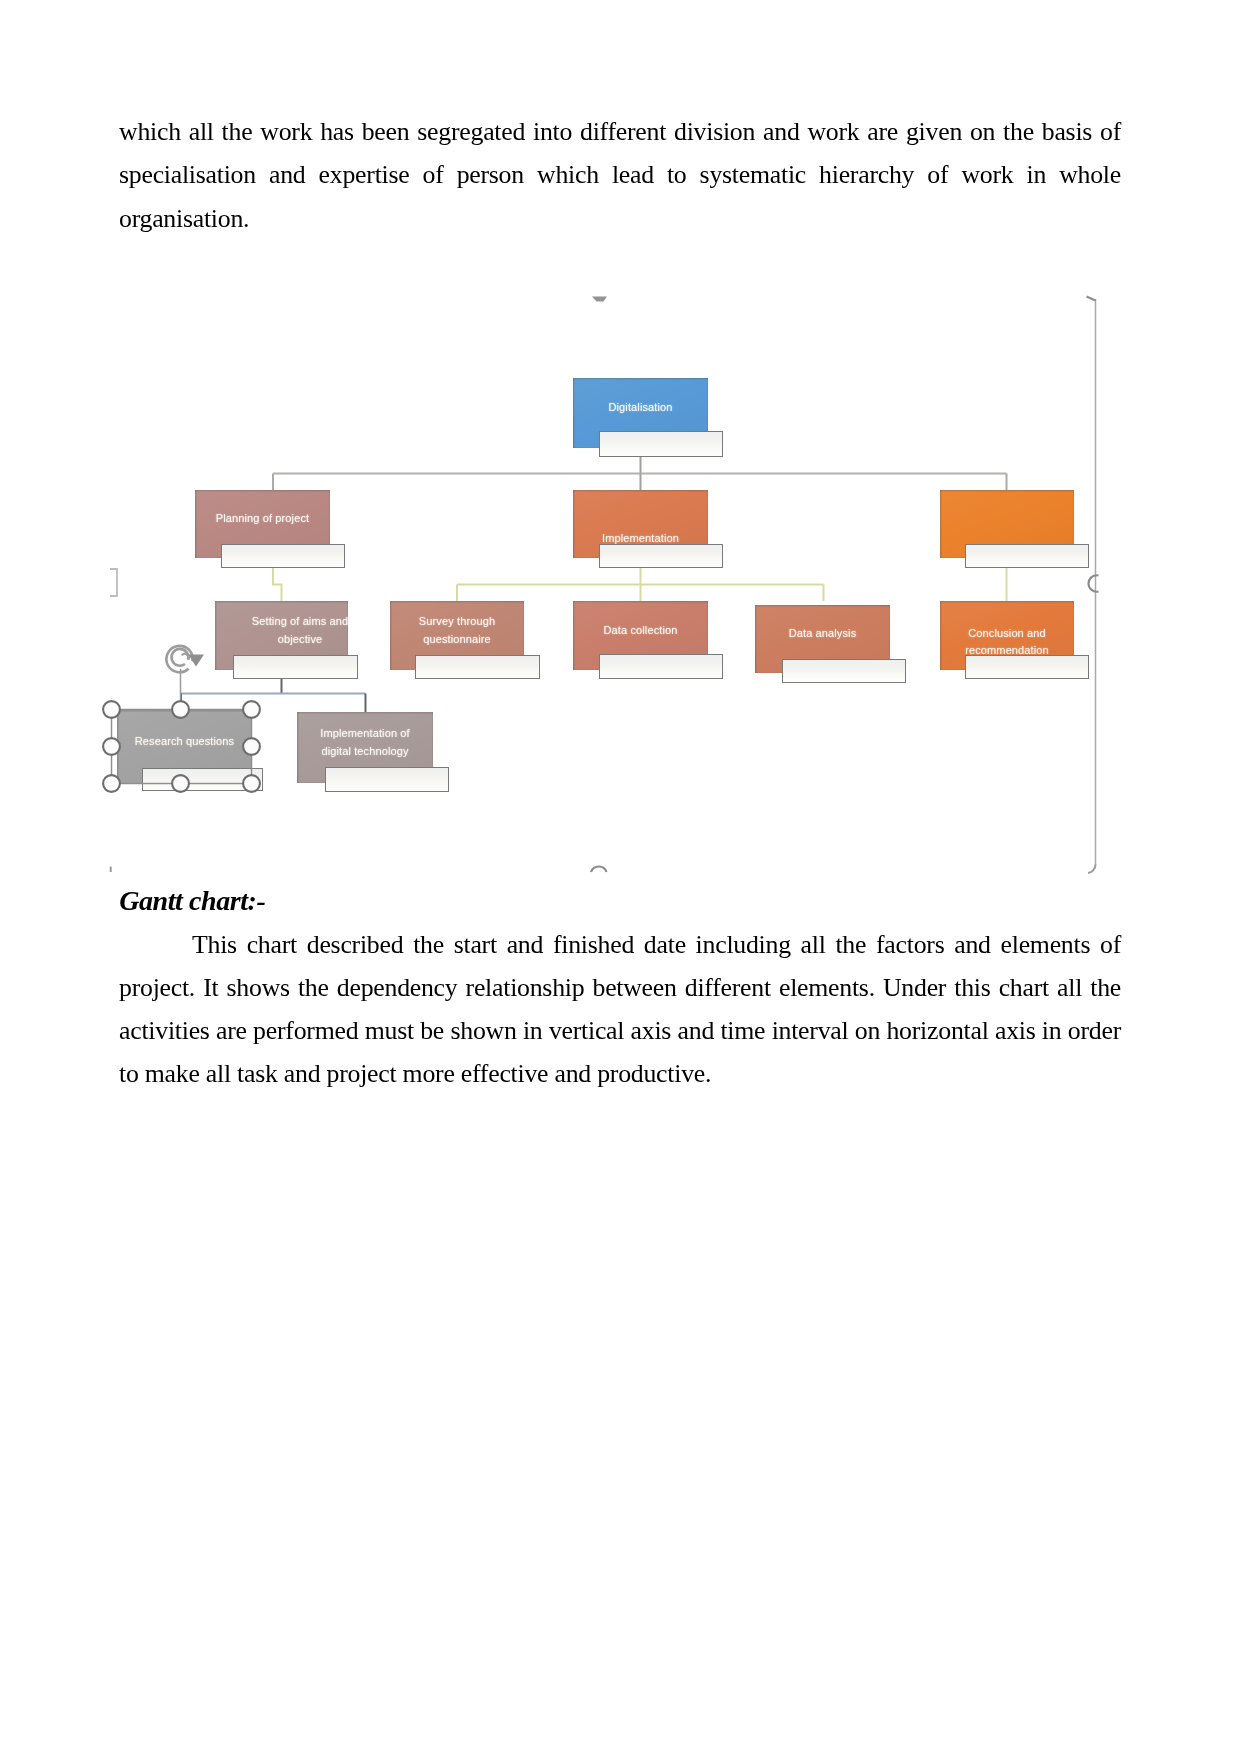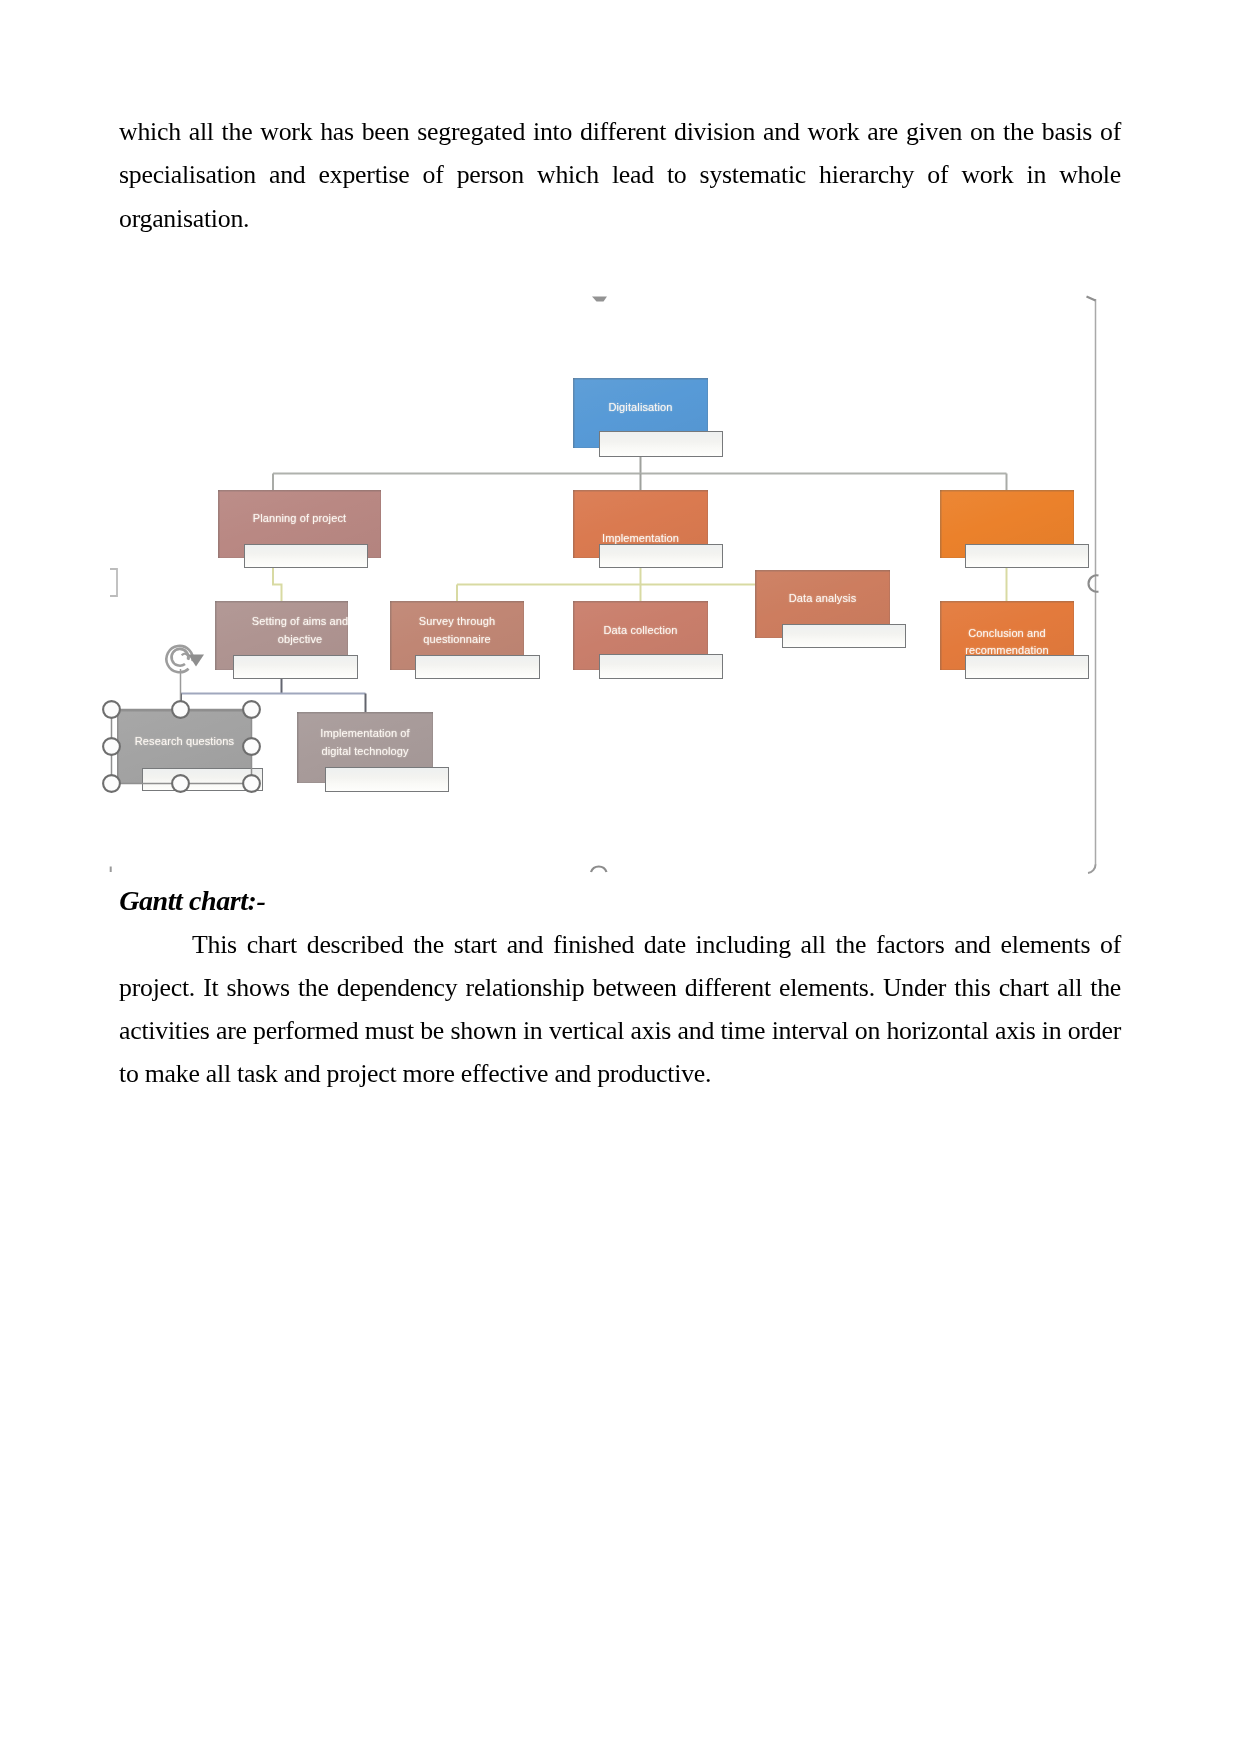--- a/index.html
+++ b/index.html
@@ -64,21 +64,21 @@
     </svg>
 
     <div id="nodes">
         <div class="node" style="left: 573px; top: 378px; width: 135px; height: 70px;">
           <div class="fill" style="background: rgb(88, 154, 214);"></div>
           <div class="label" style="white-space: nowrap;">
             <span>Digitalisation</span>
           </div>
           <div class="tail" style="left: 26px; top: 53px; width: 124px; height: 26px; background: linear-gradient(rgb(239, 241, 241) 0%, rgb(244, 244, 241) 40%, rgb(250, 250, 247) 66%, rgb(255, 255, 253) 100%); border-color: rgb(119, 121, 123);"></div>
         </div>
-        <div class="node" style="left: 218px; top: 490px; width: 135px; height: 68px; padding-left: 28px;">
+        <div class="node" style="left: 195px; top: 490px; width: 135px; height: 68px;">
           <div class="fill" style="background: rgb(185, 136, 131);"></div>
           <div class="label" style="white-space: nowrap;">
             <span>Planning of project</span>
           </div>
           <div class="tail" style="left: 26px; top: 54px; width: 124px; height: 24px; background: linear-gradient(rgb(239, 241, 241) 0%, rgb(244, 244, 241) 40%, rgb(250, 250, 247) 66%, rgb(255, 255, 253) 100%); border-color: rgb(119, 121, 123);"></div>
         </div>
         <div class="node" style="left: 573px; top: 490px; width: 135px; height: 68px;">
           <div class="fill" style="background: rgb(217, 122, 81);"></div>
           <div class="label" style="white-space: nowrap; align-items: flex-end;">
             <span>Implementation</span>
@@ -106,21 +106,21 @@
           </div>
           <div class="tail" style="left: 25px; top: 54px; width: 125px; height: 24px; background: linear-gradient(rgb(239, 241, 241) 0%, rgb(244, 244, 241) 40%, rgb(250, 250, 247) 66%, rgb(255, 255, 253) 100%); border-color: rgb(119, 121, 123);"></div>
         </div>
         <div class="node" style="left: 573px; top: 601px; width: 135px; height: 69px;">
           <div class="fill" style="background: rgb(201, 126, 107);"></div>
           <div class="label" style="white-space: nowrap;">
             <span>Data collection</span>
           </div>
           <div class="tail" style="left: 26px; top: 53px; width: 124px; height: 25px; background: linear-gradient(rgb(239, 241, 241) 0%, rgb(244, 244, 241) 40%, rgb(250, 250, 247) 66%, rgb(255, 255, 253) 100%); border-color: rgb(119, 121, 123);"></div>
         </div>
-        <div class="node" style="left: 755px; top: 570px; width: 135px; height: 68px;">
+        <div class="node" style="left: 755px; top: 605px; width: 135px; height: 68px;">
           <div class="fill" style="background: rgb(204, 125, 96);"></div>
           <div class="label" style="white-space: nowrap;">
             <span>Data analysis</span>
           </div>
           <div class="tail" style="left: 27px; top: 54px; width: 124px; height: 24px; background: linear-gradient(rgb(239, 241, 241) 0%, rgb(244, 244, 241) 40%, rgb(250, 250, 247) 66%, rgb(255, 255, 253) 100%); border-color: rgb(119, 121, 123);"></div>
         </div>
         <div class="node" style="left: 940px; top: 601px; width: 134px; height: 69px;">
           <div class="fill" style="background: rgb(226, 122, 61);"></div>
           <div class="label" style="white-space: nowrap; align-items: flex-end;">
             <span>Conclusion and<br>recommendation</span>

